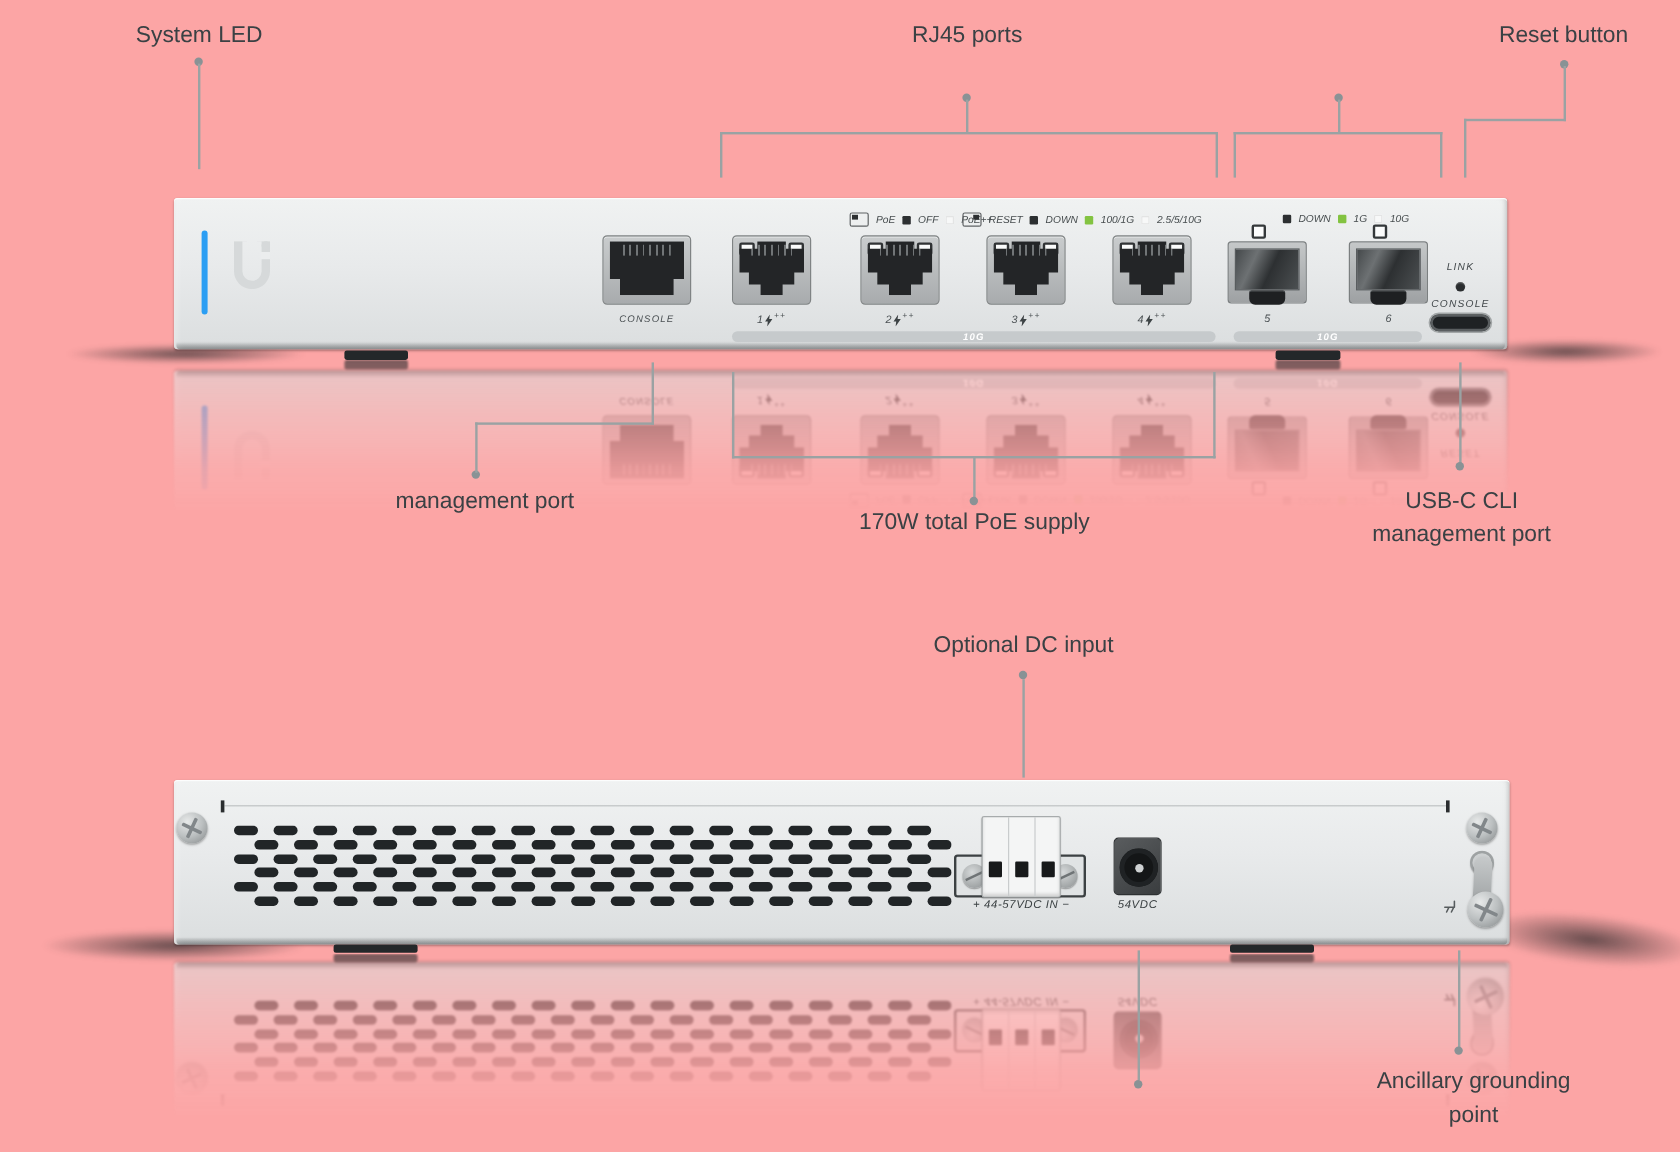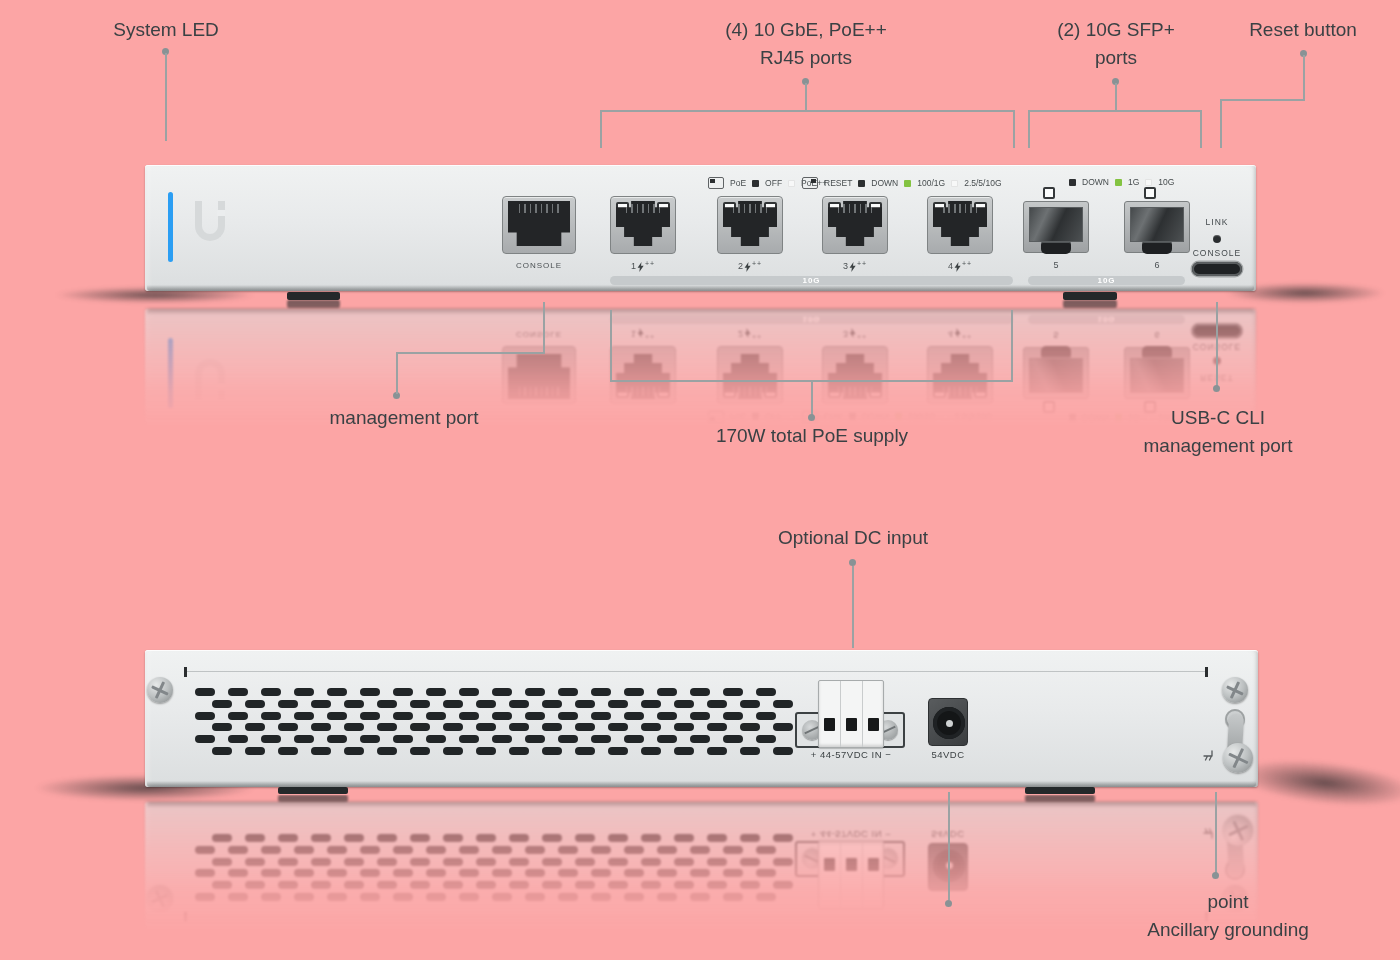--- a/index.html
+++ b/index.html
@@ -6,21 +6,21 @@
   #stage{position:relative;width:1400px;height:960px;background:#fca5a5;overflow:hidden;
          font-family:"Liberation Sans",sans-serif;}
 
   
   .label{position:absolute;color:#3a4144;font-size:19px;line-height:28px;text-align:center;z-index:6;}
   .lineV{position:absolute;width:2px;background:#9aa2a3;z-index:6;}
   .lineH{position:absolute;height:2px;background:#9aa2a3;z-index:6;}
   .cdot{position:absolute;width:7px;height:7px;border-radius:50%;background:#899295;z-index:6;}
 
   
-  .device{position:absolute;z-index:2;}
+  .device{position:absolute;z-index:2;font-style:italic;}
   .panel{position:absolute;background:linear-gradient(180deg,#f0f2f2 0%,#e8eaeb 45%,#dbdedf 100%);
          border-radius:3px;
          box-shadow:inset 0 1px 0 rgba(255,255,255,.85), inset 5px 0 6px -4px rgba(255,255,255,.8),
                     inset -4px 0 6px -4px rgba(0,0,0,.18), inset 0 -3px 4px rgba(0,0,0,.14),
                     0 1px 2px rgba(0,0,0,.3);}
   .panel::after{content:"";position:absolute;left:2px;right:2px;bottom:0;height:6px;
          background:linear-gradient(180deg,rgba(58,64,66,0) 0%,rgba(58,64,66,.4) 100%);
          border-radius:0 0 3px 3px;}
   .foot{position:absolute;height:8px;background:#24282a;border-radius:2px;bottom:0;}
   .sweep{position:absolute;background:radial-gradient(closest-side,rgba(22,28,30,.65),rgba(22,28,30,0));
@@ -120,33 +120,28 @@
 </head>
 <body>
 
 <div id="stage">
 
   <div class="label" style="left:66px;top:16px;width:200px;">System LED</div>
   <div class="cdot" style="left:162px;top:48px;"></div>
   <div class="lineV" style="left:165px;top:53px;height:88px;"></div>
 
   <div class="label" style="left:656px;top:16px;width:300px;">
-    <div>(4) 10 GbE, PoE++</div>
     <div>RJ45 ports</div>
   </div>
   <div class="cdot" style="left:802px;top:78px;"></div>
   <div class="lineV" style="left:805px;top:83px;height:27px;"></div>
   <div class="lineH" style="left:600px;top:110px;width:415px;"></div>
   <div class="lineV" style="left:600px;top:110px;height:38px;"></div>
   <div class="lineV" style="left:1013px;top:110px;height:38px;"></div>
 
-  <div class="label" style="left:1016px;top:16px;width:200px;">
-    <div>(2) 10G SFP+</div>
-    <div>ports</div>
-  </div>
   <div class="cdot" style="left:1112px;top:78px;"></div>
   <div class="lineV" style="left:1115px;top:83px;height:27px;"></div>
   <div class="lineH" style="left:1028px;top:110px;width:174px;"></div>
   <div class="lineV" style="left:1028px;top:110px;height:38px;"></div>
   <div class="lineV" style="left:1200px;top:110px;height:38px;"></div>
 
   <div class="label" style="left:1208px;top:16px;width:190px;">Reset button</div>
   <div class="cdot" style="left:1300px;top:50px;"></div>
   <div class="lineV" style="left:1303px;top:55px;height:46px;"></div>
   <div class="lineH" style="left:1220px;top:99px;width:85px;"></div>
@@ -175,22 +170,22 @@
   <div class="cdot" style="left:1213px;top:385px;"></div>
 
   <div class="label" style="left:703px;top:524px;width:300px;">Optional DC input</div>
   <div class="cdot" style="left:849px;top:559px;"></div>
   <div class="lineV" style="left:852px;top:566px;height:82px;"></div>
 
   <div class="lineV" style="left:948px;top:792px;height:108px;"></div>
   <div class="cdot" style="left:945px;top:900px;"></div>
 
   <div class="label" style="left:1068px;top:888px;width:320px;">
+    <div>Ancillary grounding</div>
     <div>point</div>
-    <div>Ancillary grounding</div>
   </div>
   <div class="lineV" style="left:1215px;top:792px;height:82px;"></div>
   <div class="cdot" style="left:1212px;top:872px;"></div>
 
   <div class="device" id="front-device" style="left:145px;top:165px;width:1111px;height:135px;">
     <div class="panel" style="left:0;top:0;width:1111px;height:126px;">
 
       <div class="sysled" style="left:23px;top:27px;"></div>
 
       <div class="ulogo" style="left:50px;top:36px;">

